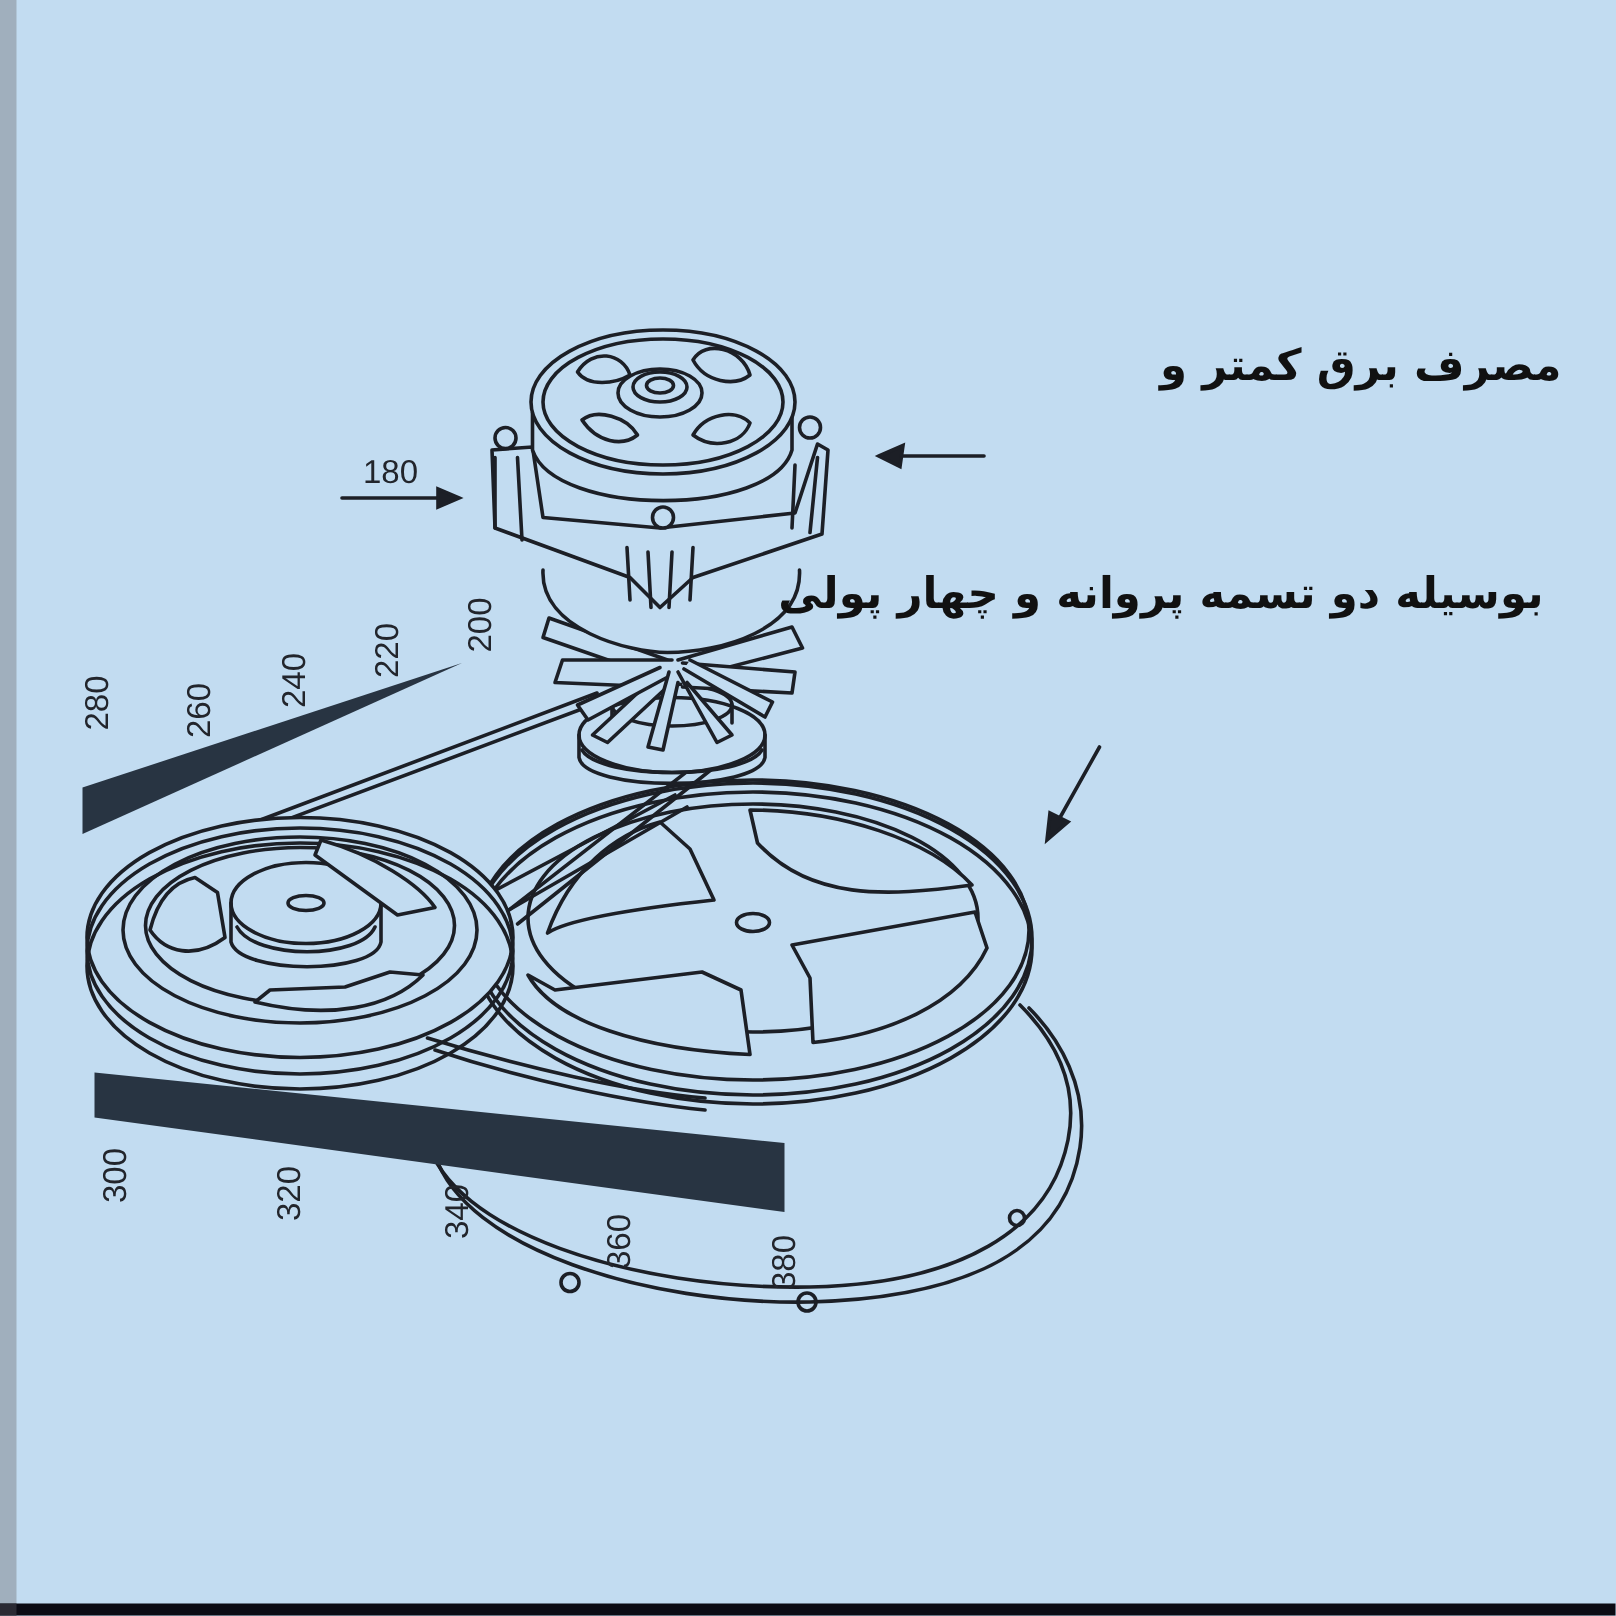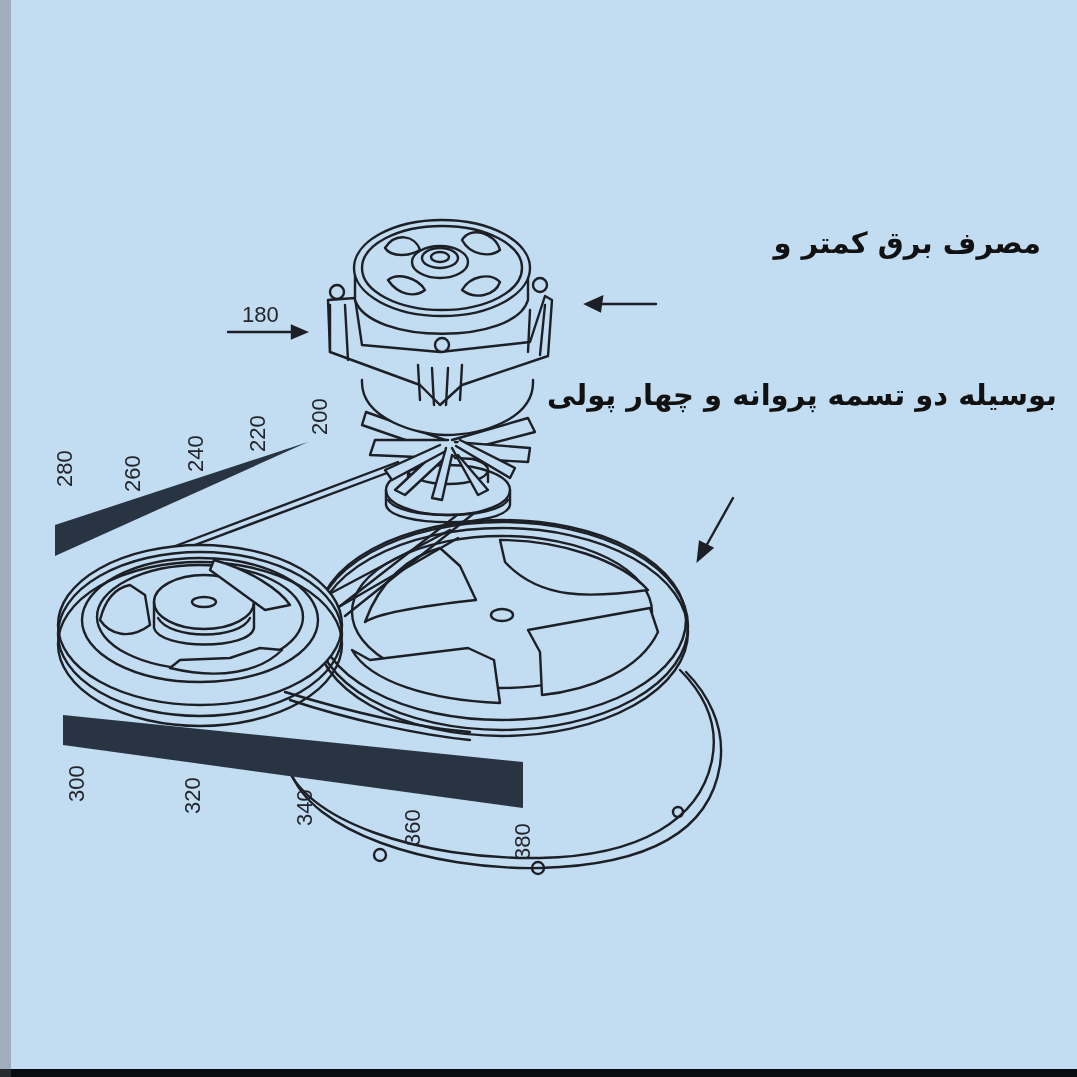--- a/index.html
+++ b/index.html
@@ -12,21 +12,21 @@
   .bottom-bar { position: absolute; left: 0; bottom: 0; width: 1077px; height: 8px; background: #0b0b14; }
   .bottom-bar .corner { position:absolute; left:0; top:0; width:11px; height:8px; background:#2a2a33; }
   .diagram { position: absolute; left: 0; top: 0; width: 1077px; height: 1069px; }
   .callout {
     position: absolute; direction: rtl; text-align: center;
     font-family: "DejaVu Sans", sans-serif; font-weight: bold;
     color: #111; font-size: 29px; line-height: 1.0;
   }
   .callout .line { display: block; height: 50px; line-height: 50px; white-space: nowrap; }
   #callout-1 { right: 36px; top: 218px; }
-  #callout-2 { right: 20px; top: 368px; }
+  #callout-2 { right: 48px; top: 368px; }
   #callout-2 .line { height: 54px; line-height: 54px; }
 </style>
 </head>
 <body>
 
 <div class="left-strip"></div>
 
 <svg class="diagram" viewBox="0 0 1077 1069" width="1077" height="1069" xmlns="http://www.w3.org/2000/svg">
   <g fill="none" stroke="#1c1f26" stroke-width="2.4" stroke-linejoin="round" stroke-linecap="round">
 

